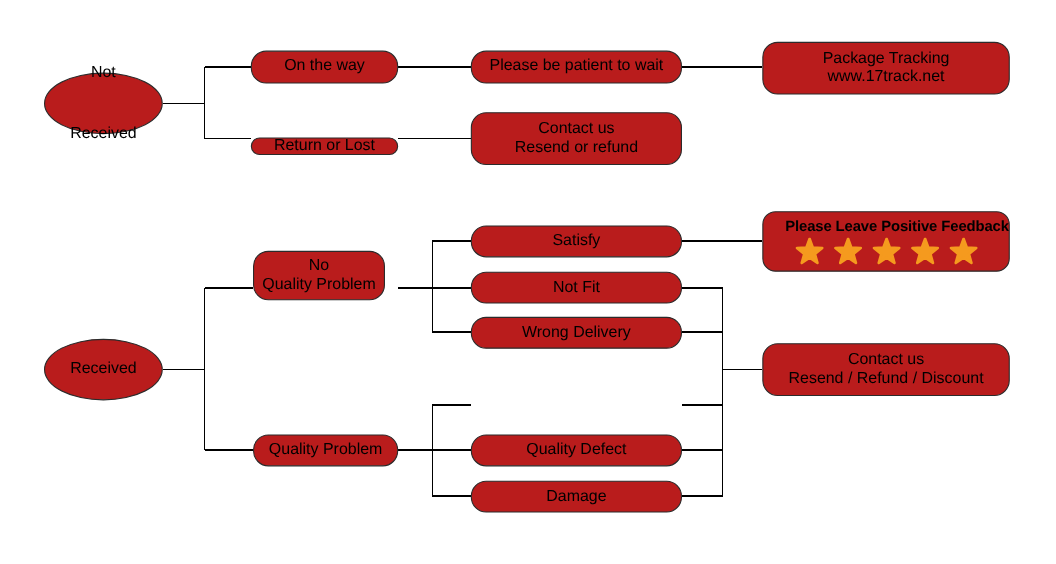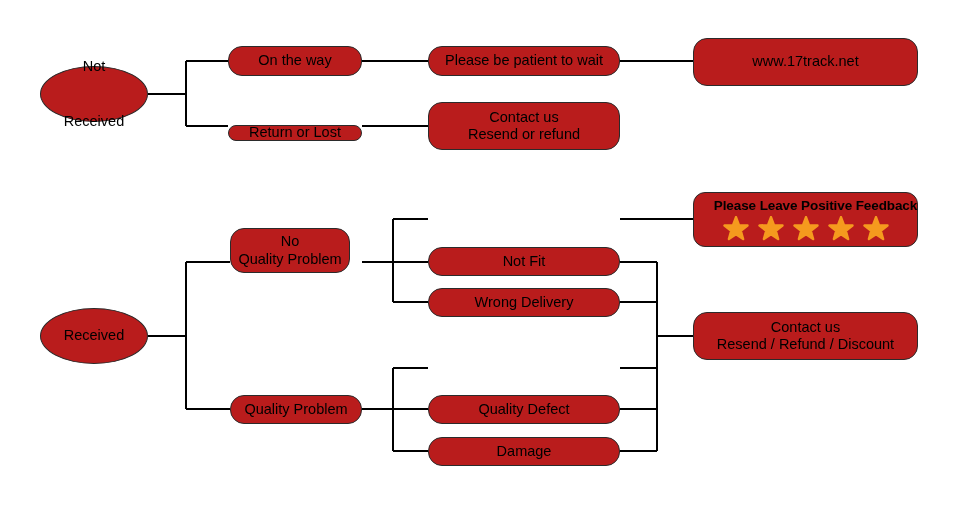--- a/index.html
+++ b/index.html
@@ -137,36 +137,40 @@
   <div class="node rbox" style="left:428px; top:46px; width:192px; height:30px;">
     <span class="ln">Please be patient to wait</span>
   </div>
 
   <div class="node rbox" style="left:428px; top:102px; width:192px; height:48px;">
     <span class="ln">Contact us</span>
     <span class="ln">Resend or refund</span>
   </div>
 
   <div class="node rbox" style="left:693px; top:38px; width:225px; height:48px;">
+    <span class="ln">Package Tracking</span>
     <span class="ln">www.17track.net</span>
   </div>
 
   <div class="node ellipse" style="left:40px; top:308px; width:108px; height:56px;">
     <span class="ln">Received</span>
   </div>
 
   <div class="node rbox" style="left:230px; top:228px; width:120px; height:45px;">
     <span class="ln">No</span>
     <span class="ln">Quality Problem</span>
   </div>
 
   <div class="node rbox" style="left:230px; top:395px; width:132px; height:29px;">
     <span class="ln">Quality Problem</span>
   </div>
 
+  <div class="node rbox" style="left:428px; top:205px; width:192px; height:29px;">
+    <span class="ln">Satisfy</span>
+  </div>
 
   <div class="node rbox" style="left:428px; top:247px; width:192px; height:29px;">
     <span class="ln">Not Fit</span>
   </div>
 
   <div class="node rbox" style="left:428px; top:288px; width:192px; height:29px;">
     <span class="ln">Wrong Delivery</span>
   </div>
 
 

